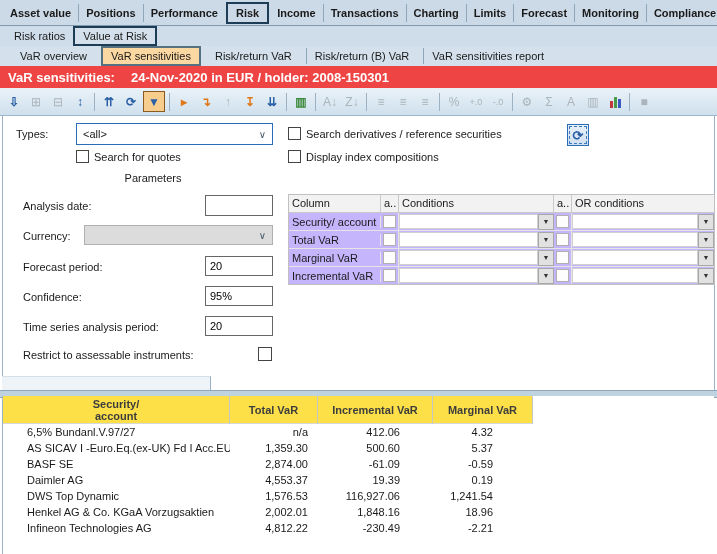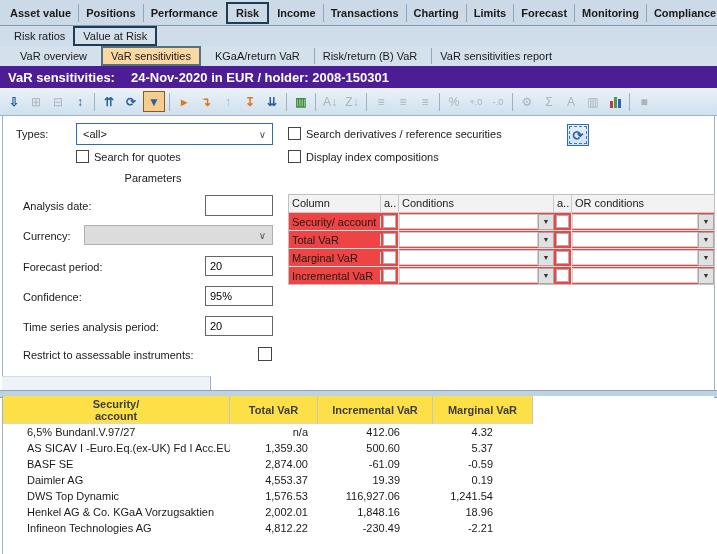--- a/index.html
+++ b/index.html
@@ -18,21 +18,21 @@
   .tab2{padding:2px 8px;}
   .tab2+.tab2{border-left:1px solid #8ea7ba;}
   .tab2.sel{border:2px solid #1d3c55;background:#d4e1ec;border-left:2px solid #1d3c55;}
   .tabs3{top:46px;left:0;right:0;height:20px;background:#d4e1ec;display:flex;align-items:center;padding-left:6px;}
   .tab3{padding:2px 8px;white-space:nowrap;margin-left:6px;}
   .tab3+.tab3{border-left:1px solid #8ea7ba;}
   .tab3.sel{background:#fbd8a2;border:2px solid #55707f;border-left:2px solid #55707f;}
   .tab3.sel+.tab3{border-left:none;}
 
   
-  .titlebar{top:66px;left:0;right:0;height:22px;background:#4c1d95;color:#fff;font-weight:bold;
+  .titlebar{top:66px;left:0;right:0;height:22px;background:#ef4444;color:#fff;font-weight:bold;
             font-size:13px;display:flex;align-items:center;gap:16px;padding-left:8px;}
 
   
   .toolbar{top:88px;left:0;right:0;height:27px;background:linear-gradient(#eaf2f8,#cfe0ed);
            border-bottom:1px solid #9fb6c9;display:flex;align-items:center;padding:0 3px;}
   .tbtn{width:20px;height:20px;display:flex;align-items:center;justify-content:center;
         font-size:12px;font-weight:bold;margin:0 1px;}
   .tbtn.blue{color:#2a5fa5;} .tbtn.orange{color:#e07818;} .tbtn.green{color:#3c8a3c;}
   .tbtn.dis{color:#a9b4bd;font-weight:normal;}
   .tbtn.active{background:#f7cd8e;border:1px solid #8a5a20;width:20px;height:19px;color:#2a5fa5;}
@@ -54,21 +54,21 @@
   .txt{position:absolute;border:1px solid #666;box-sizing:border-box;font-family:"Liberation Sans",sans-serif;
        font-size:11px;padding:0 4px;background:#fff;}
   .cb{position:absolute;width:13px;height:13px;border:1px solid #444;background:#fff;box-sizing:border-box;}
   .cbrow{position:absolute;display:flex;align-items:center;gap:5px;white-space:nowrap;}
   .cbrow .box{width:13px;height:13px;border:1px solid #444;background:#fff;box-sizing:border-box;flex:none;}
   .refreshbtn{position:absolute;width:22px;height:22px;background:linear-gradient(#e7f0f8,#cfe0ee);
               border:1px solid #2a6cb5;outline:1px dashed #3a78c0;outline-offset:-3px;
               display:flex;align-items:center;justify-content:center;color:#2a5fa5;font-weight:bold;font-size:13px;box-sizing:border-box;}
 
   
-  .cgrid{position:absolute;left:285px;top:78px;width:425px;border:1px solid #c0c0c0;background:#ef4444;}
+  .cgrid{position:absolute;left:285px;top:78px;width:425px;border:1px solid #c0c0c0;background:#c4b5fd;}
   .cg-head{display:flex;background:#f2f2f2;border-bottom:1px solid #c9c9c9;height:17px;align-items:center;}
   .cg-head span{display:block;border-right:1px solid #c9c9c9;padding:1px 3px;box-sizing:border-box;height:17px;line-height:15px;}
   .cg-row{display:flex;align-items:center;height:17px;border-bottom:1px solid #e4e4e4;}
   .cg-row:last-child{border-bottom:none;}
   .cg-label{width:92px;padding:0 3px;box-sizing:border-box;border-right:1px solid #e4e4e4;white-space:nowrap;overflow:hidden;}
   .cg-cb{width:18px;display:flex;justify-content:center;border-right:1px solid #e4e4e4;box-sizing:border-box;height:17px;align-items:center;}
   .cg-cb i{width:11px;height:11px;border:1px solid #b0b0b0;background:#fdfdfd;display:block;}
   .cg-field{height:15px;background:#fff;border:1px solid #d0d0d0;box-sizing:border-box;}
   .cg-btn{width:16px;height:16px;background:#e1e1e1;border:1px solid #a8a8a8;box-sizing:border-box;
           display:flex;align-items:center;justify-content:center;font-size:7px;color:#333;}
@@ -109,21 +109,21 @@
 </div>
 
 <div class="abs tabs2">
   <span class="tab2">Risk ratios</span>
   <span class="tab2 sel">Value at Risk</span>
 </div>
 
 <div class="abs tabs3">
   <span class="tab3">VaR overview</span>
   <span class="tab3 sel">VaR sensitivities</span>
-  <span class="tab3">KGaA/return VaR</span>
+  <span class="tab3">Risk/return VaR</span>
   <span class="tab3">Risk/return (B) VaR</span>
   <span class="tab3">VaR sensitivities report</span>
 </div>
 
 <div class="abs titlebar">
   <span>VaR sensitivities:</span>
   <span>24-Nov-2020 in EUR / holder: 2008-150301</span>
 </div>
 
 <div class="abs toolbar">

